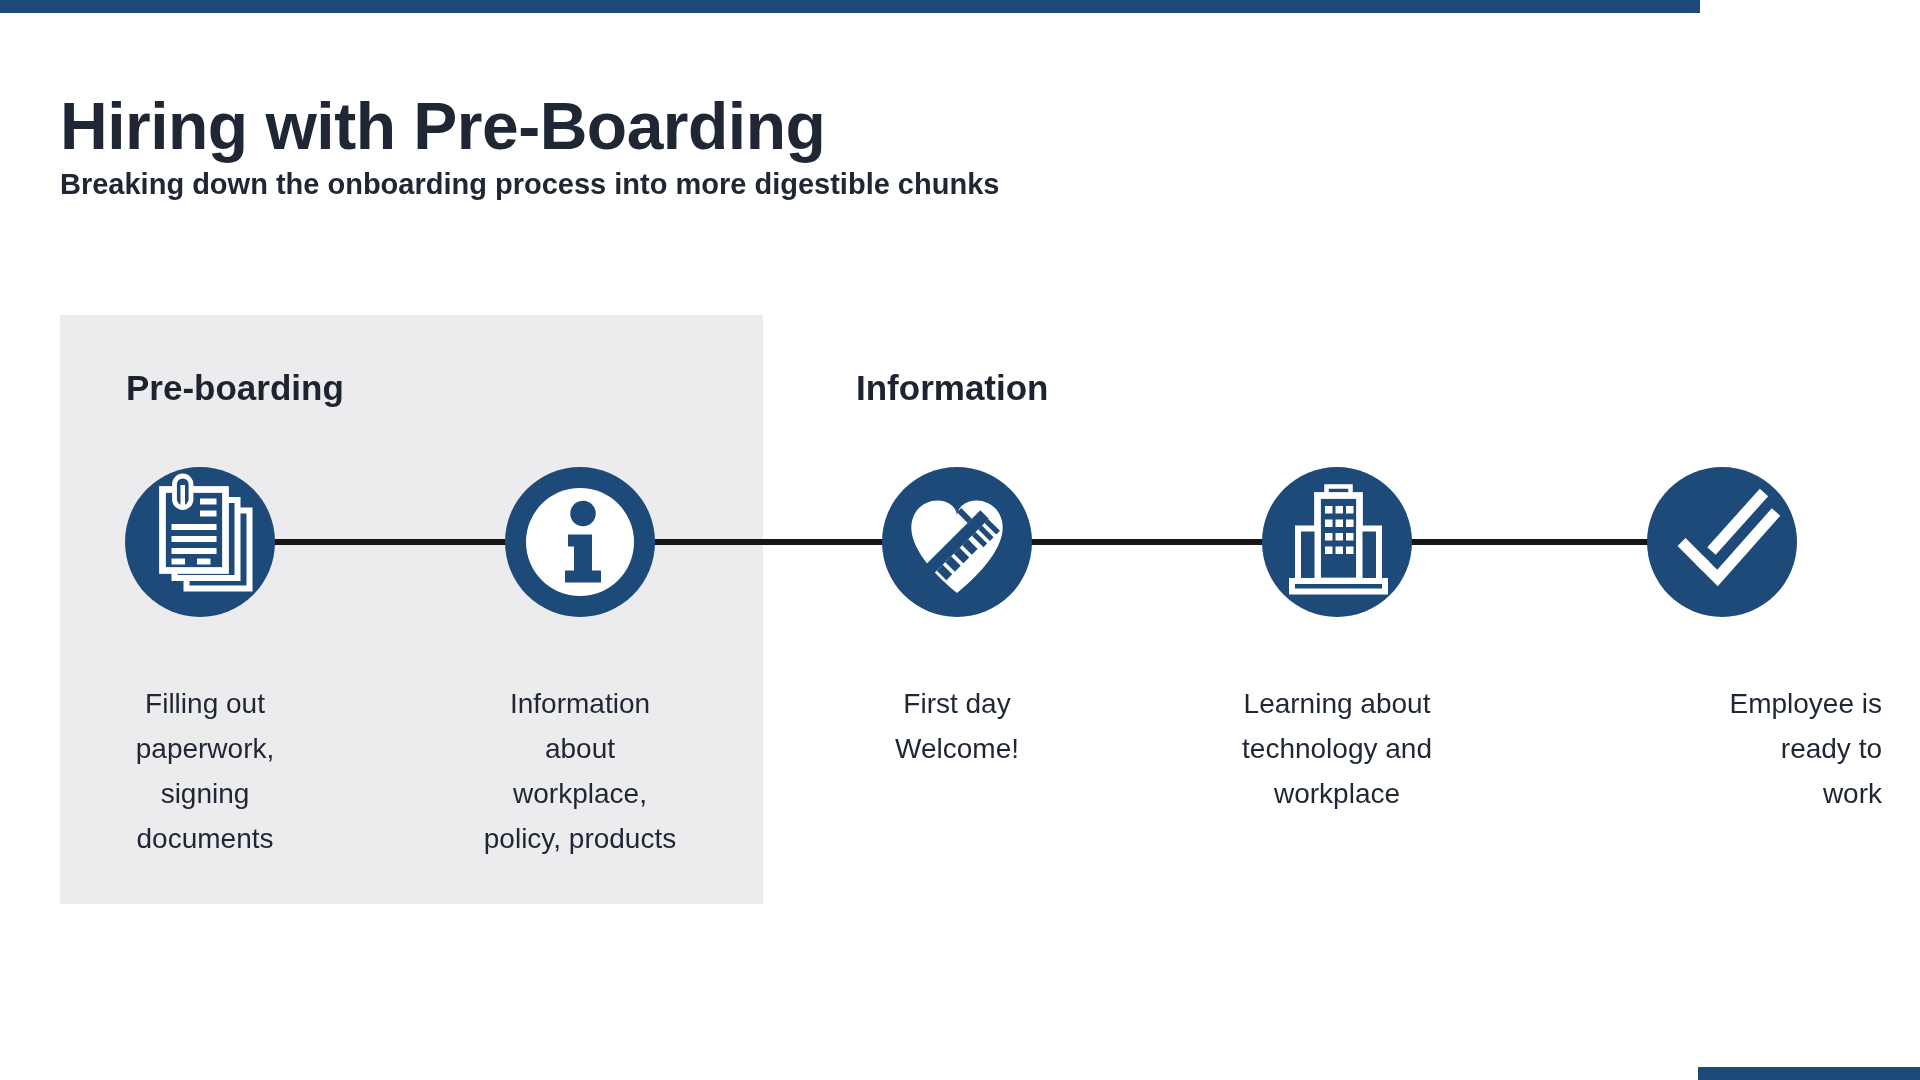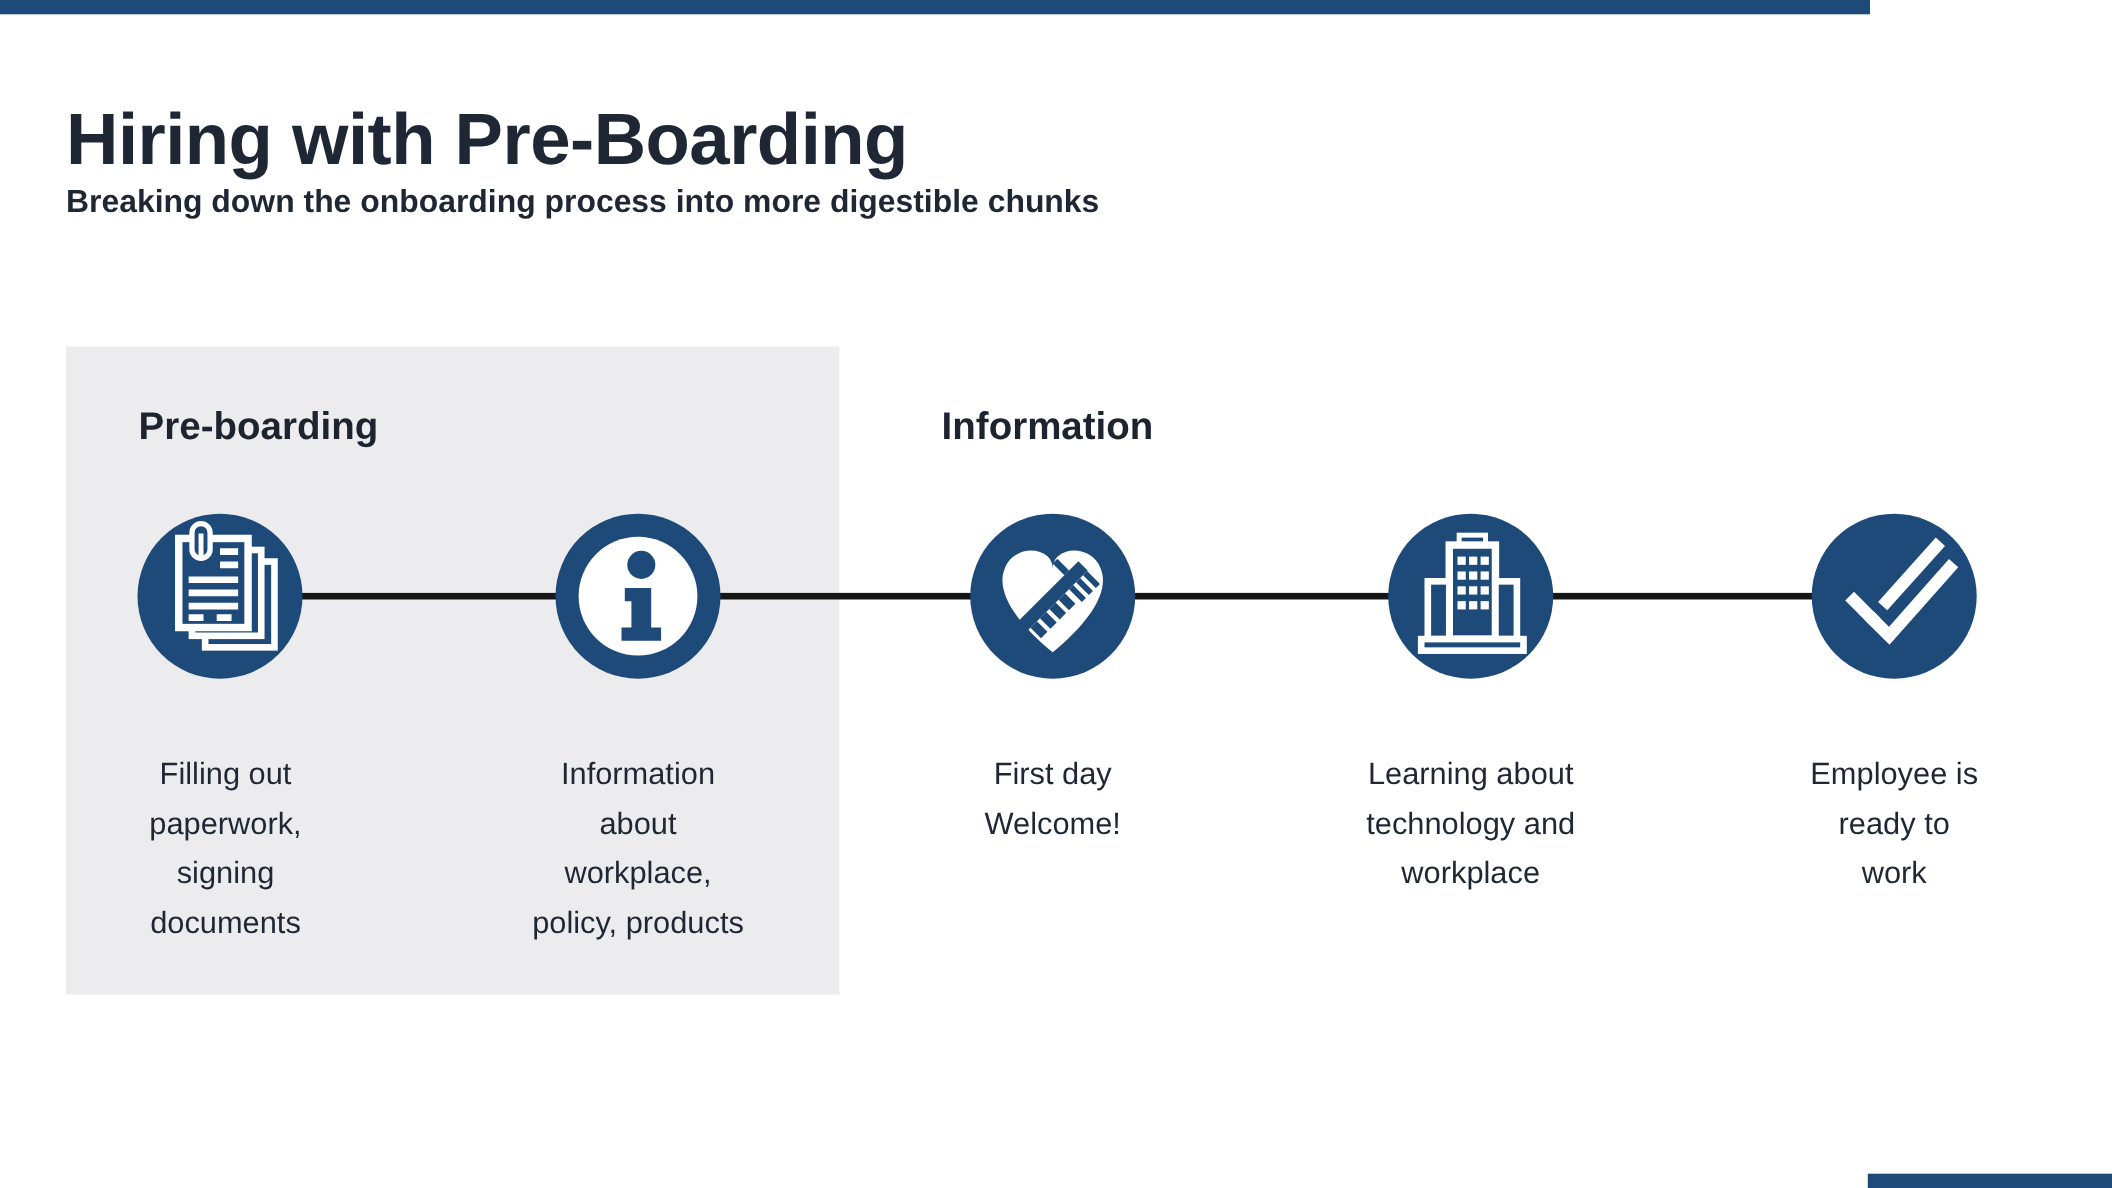--- a/index.html
+++ b/index.html
@@ -43,21 +43,21 @@
     background:#1e4a7a;
   }
   .node svg{position:absolute;inset:0;width:100%;height:100%;}
   .n1{left:125px;} .n2{left:505px;} .n3{left:882px;} .n4{left:1262px;} .n5{left:1647px;}
 
   .caption{
     position:absolute;top:681px;width:320px;margin:0;
     font-size:28px;line-height:45px;text-align:center;
     white-space:pre-line;color:#1f2735;
   }
-  .c1{left:45px;} .c2{left:420px;} .c3{left:797px;} .c4{left:1177px;} .c5{left:1562px;}
+  .c1{left:45px;} .c2{left:420px;} .c3{left:797px;} .c4{left:1177px;} .c5{left:1562px;text-align:right;}
 </style>
 </head>
 <body>
 
 <div class="accent-bar top-bar"></div>
 <div class="accent-bar bottom-bar"></div>
 
 <h1 class="title">Hiring with Pre-Boarding</h1>
 <p class="subtitle">Breaking down the onboarding process into more digestible chunks</p>
 

